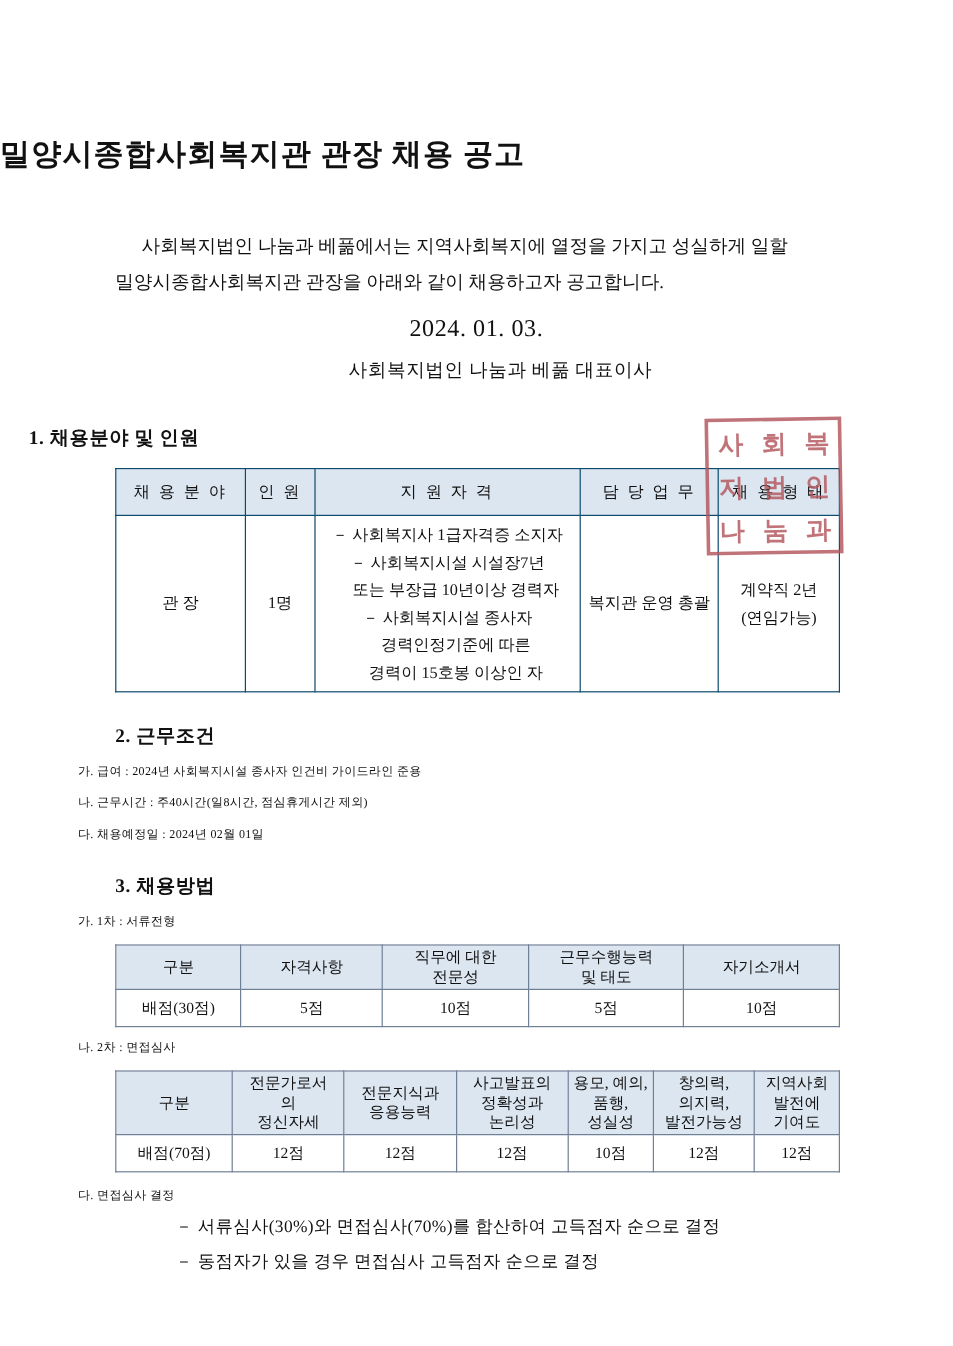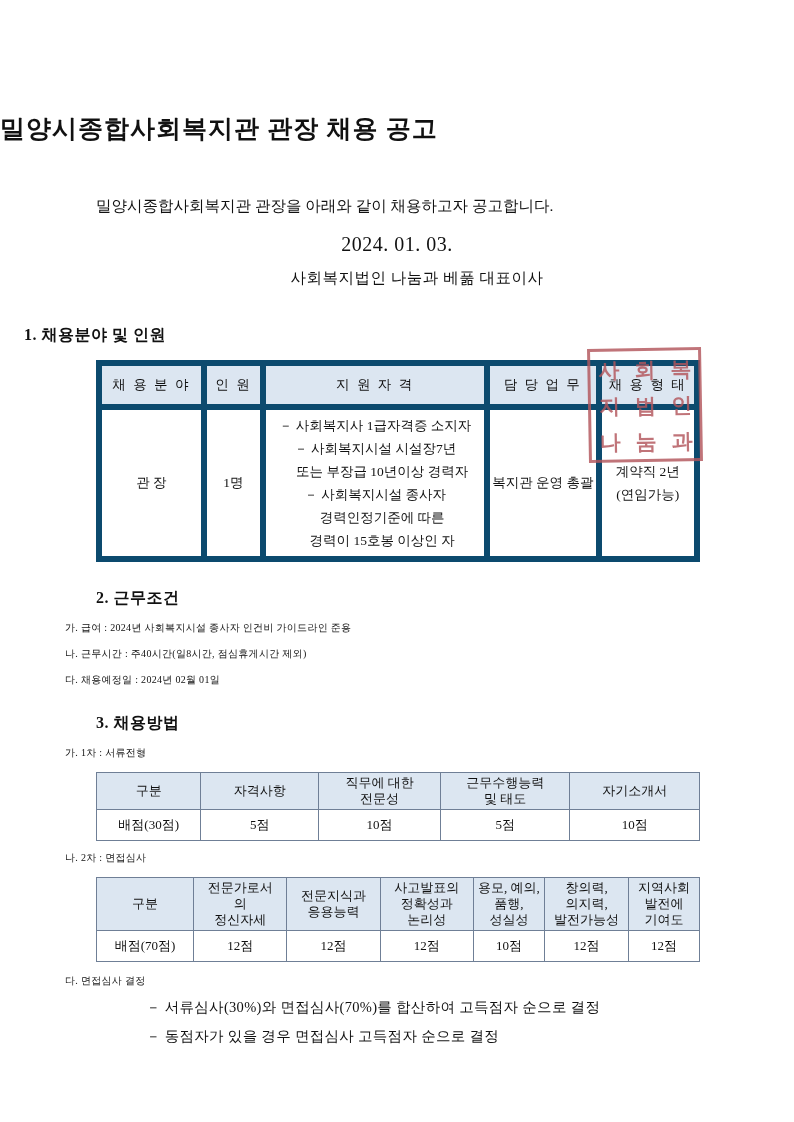--- a/index.html
+++ b/index.html
@@ -101,21 +101,21 @@
 
   table {
     border-collapse: collapse;
     font-size: 13.5px;
   }
   .tbl-main {
     margin: 14px 0 0 96px;
     width: 604px;
   }
   .tbl-main th, .tbl-main td {
-    border: 6px solid #0c4a6e;
+    border: 1px solid #0c4a6e;
     text-align: center;
     vertical-align: middle;
     padding: 4px 2px;
   }
   .tbl-main thead th {
     background: #dce6f1;
     font-weight: normal;
     height: 30px;
     letter-spacing: 2px;
   }
@@ -152,20 +152,21 @@
   .tbl-score tbody td { height: 26px; }
 </style>
 </head>
 <body>
 
 <div class="page">
 
   <h1 class="doc-title">밀양시종합사회복지관 관장 채용 공고</h1>
 
   <div class="intro">
+    <div class="intro-line1">사회복지법인 나눔과 베풂에서는 지역사회복지에 열정을 가지고 성실하게 일할</div>
     <div class="intro-line2">밀양시종합사회복지관 관장을 아래와 같이 채용하고자 공고합니다.</div>
   </div>
 
   <div class="date-line">2024. 01. 03.</div>
   <div class="org-line">사회복지법인 나눔과 베풂 대표이사</div>
 
   <div class="stamp">
     <span>사</span>
     <span>회</span>
     <span>복</span>

